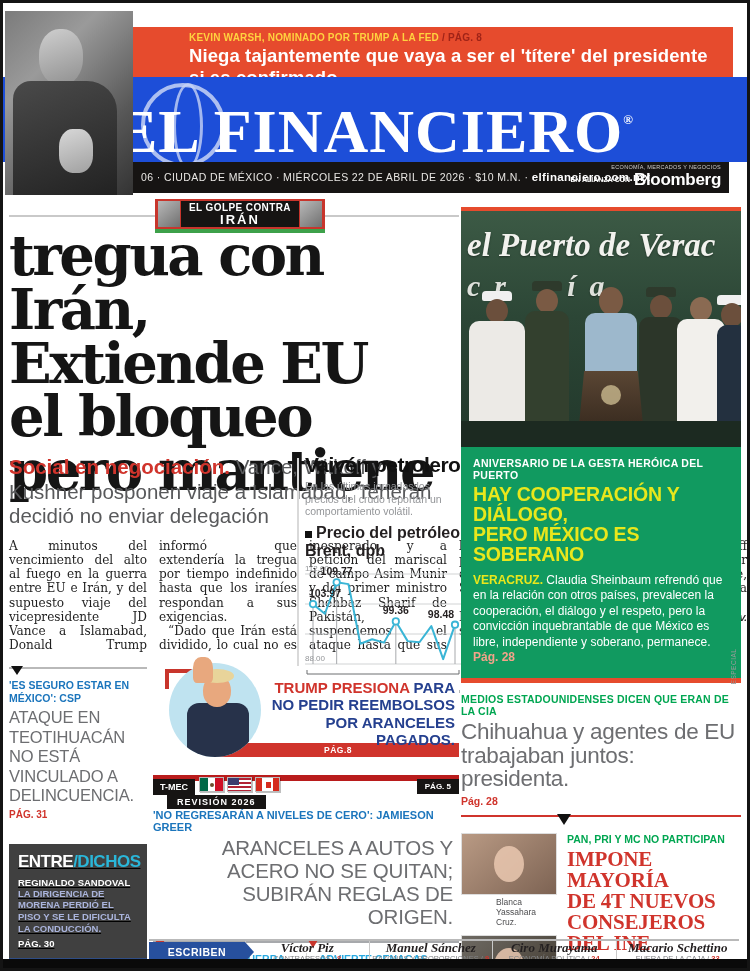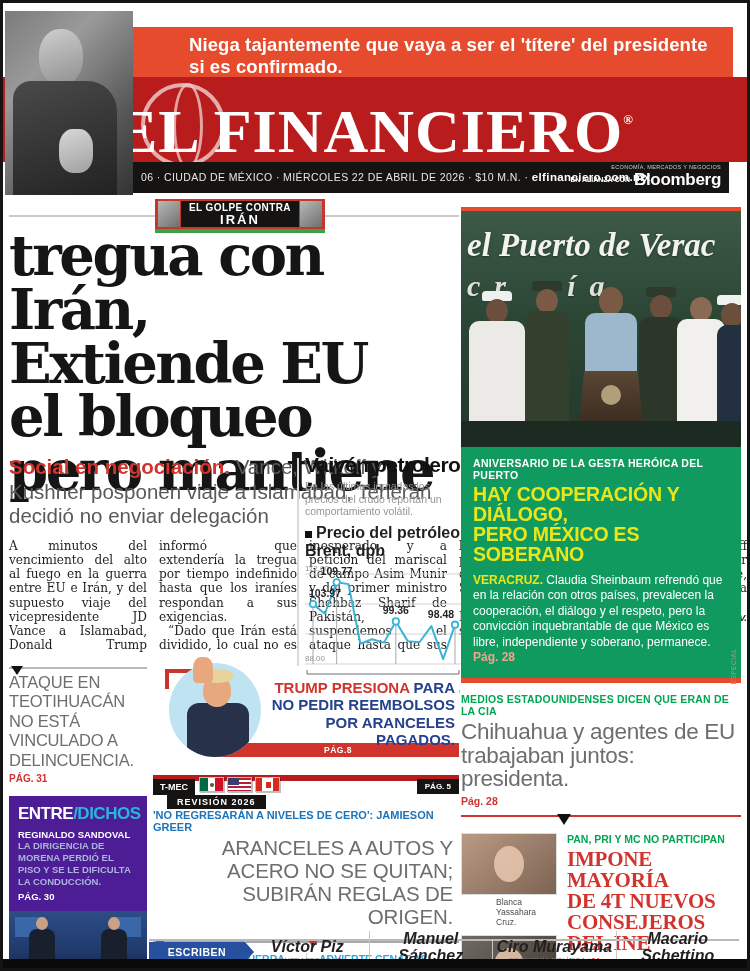--- a/index.html
+++ b/index.html
@@ -7,21 +7,21 @@
   body { width:750px; height:971px; font-family:"Liberation Sans", sans-serif; }
   #frame { position:relative; width:750px; height:971px; background:#fff; border:3px solid #141414; overflow:hidden; }
 
   
   .hdr-tri { position:absolute; left:86px; top:12px; width:0; height:0;
     border-left:6px solid transparent; border-right:6px solid transparent; border-top:10px solid #111; }
   #redband { position:absolute; left:14px; right:14px; top:24px; height:50px; background:#e64b2d; padding:5px 10px 0 172px; }
   #redband .kick { font-size:10px; font-weight:bold; color:#ffd23f; letter-spacing:.2px; }
   #redband .kick .pg { color:#a02317; }
   #redband .hl { font-size:18.5px; font-weight:bold; color:#fff; margin-top:2px; letter-spacing:.1px; }
-  #blueband { position:absolute; left:0; right:0; top:74px; height:85px; background:#b91c1c; text-align:center; overflow:hidden; }
+  #blueband { position:absolute; left:0; right:0; top:74px; height:85px; background:#1d4ed8; text-align:center; overflow:hidden; }
   #blueband .globe { position:absolute; left:138px; top:6px; width:84px; height:84px; border-radius:50%;
     border:4px solid rgba(255,255,255,.85); opacity:.75; }
   #blueband .globe:before { content:""; position:absolute; left:28px; top:-4px; width:24px; height:80px; border-radius:50%; border:3px solid rgba(255,255,255,.8); }
   #blueband .masthead { position:relative; font-family:"Liberation Serif", serif; font-weight:bold; font-size:62px; color:#fff; letter-spacing:1px; line-height:85px; }
   #blueband sup { font-size:13px; vertical-align:28px; }
   #blackstrip { position:absolute; left:18px; right:18px; top:159px; height:31px; background:#161413; color:#e8e6e3; }
   #blackstrip .dateline { position:absolute; left:120px; top:9px; font-size:10.5px; letter-spacing:.4px; white-space:nowrap; }
   #blackstrip .dateline b { color:#fff; font-size:11.5px; }
   #blackstrip .bb { position:absolute; right:8px; top:2px; text-align:right; }
   #blackstrip .bb .tag { font-size:5.5px; color:#cfcdcb; letter-spacing:.3px; }
@@ -95,21 +95,21 @@
   #ine h2 { margin-top:4px; font-family:"Liberation Serif", serif; font-weight:bold; color:#d0342c; font-size:21px; line-height:1.0; letter-spacing:-.2px; }
   #ine .body { margin-top:8px; font-size:11.8px; line-height:1.24; color:#58595b; text-align:justify; }
 
   
   #lb { position:absolute; left:6px; top:664px; width:138px; }
   #lb .grule { position:relative; height:2px; background:#b9b9b9; }
   #lb .grule .tri { position:absolute; left:2px; top:-1px; width:0; height:0; border-left:6px solid transparent; border-right:6px solid transparent; border-top:9px solid #111; }
   #lb .kick { margin-top:10px; font-size:10.5px; font-weight:bold; color:#1b75bc; line-height:1.2; }
   #lb h2 { margin-top:4px; font-size:16.5px; color:#6d6e71; line-height:1.18; letter-spacing:-.2px; font-weight:normal; }
   #lb .pg { margin-top:3px; font-size:10px; font-weight:bold; color:#d0342c; }
-  #entre { margin-top:12px; background:#4c1d95; padding:8px 9px 9px; }
+  #entre { margin-top:24px; background:#404040; padding:8px 9px 9px;text-decoration:underline; }
   #entre .logo { font-size:17px; font-weight:bold; letter-spacing:-.5px; color:#fff; }
   #entre .logo .c { color:#2ab6d9; }
   #entre .who { margin-top:5px; font-size:9.5px; font-weight:bold; color:#fff; }
   #entre .msg { font-size:9.5px; font-weight:bold; color:#aab4dc; line-height:1.25; }
   #entre .pg { font-size:9.5px; font-weight:bold; color:#fff; }
   #entrephoto { position:relative; width:138px; height:66px; background:linear-gradient(180deg,#2e4d86 0%,#203a6b 60%,#13224a 100%); }
   #entrephoto .m { position:absolute; bottom:8px; width:26px; height:40px; border-radius:8px 8px 0 0; background:#1a1f2e; }
   #entrephoto .m:before { content:""; position:absolute; left:7px; top:-12px; width:12px; height:13px; border-radius:50%; background:#caa184; }
   #entrephoto .scr { position:absolute; top:6px; width:30px; height:20px; background:#3f6fb3; opacity:.8; }
 
@@ -145,32 +145,33 @@
   .mini { width:50%; padding-right:12px; }
   .mini+.mini { border-left:1px solid #d9d9d9; padding-left:12px; }
   .mini .kick { font-size:10.5px; font-weight:bold; color:#29aae1; }
 
   
   #escriben { position:absolute; left:146px; right:8px; top:936px; height:26px; border-top:2px solid #b9b9b9; border-bottom:2px solid #b9b9b9; display:flex; align-items:center; }
   #escriben .pill { position:relative; flex:none; width:96px; height:20px; background:#27509e; color:#fff; font-size:10.5px; font-weight:bold; letter-spacing:.5px; line-height:20px; text-align:center; }
   #escriben .pill:after { content:""; position:absolute; right:-9px; top:0; border-top:10px solid transparent; border-bottom:10px solid transparent; border-left:9px solid #27509e; }
   #escriben .col { flex:1; text-align:center; border-left:1px solid #c9c9c9; }
   #escriben .col:first-of-type { border-left:none; }
-  #escriben .name { font-family:Liberation Sans, sans-serif; font-style:italic; font-weight:bold; font-size:16px; color:#231f20; line-height:1.05; }
+  #escriben .name { font-family:Liberation Serif, serif; font-style:italic; font-weight:bold; font-size:13px; color:#231f20; line-height:1.05; }
   #escriben .sub { font-size:7.5px; color:#808285; }
   #escriben .sub .pg { color:#d0342c; font-weight:bold; }
   #botbar { position:absolute; left:0; right:0; bottom:0; height:9px; background:#0a0a0a; }
 </style>
 </head>
 <body>
 
 <div id="frame">
 
   <div class="hdr-tri"></div>
   <div id="redband">
+    <div class="kick"><span>KEVIN WARSH, NOMINADO POR TRUMP A LA FED</span> <span class="pg">/ PÁG. 8</span></div>
     <div class="hl">Niega tajantemente que vaya a ser el 'títere' del presidente si es confirmado.</div>
   </div>
   <div id="blueband">
     <div class="globe"></div>
     <div class="masthead"><span>EL FINANCIERO</span><sup>®</sup></div>
   </div>
   <div id="blackstrip">
     <div class="dateline">
       <span>06</span>
       <span>·</span>
@@ -327,20 +328,21 @@
         </div>
 
       </div>
     </div>
   </div>
 
   <div id="lb">
     <div class="grule">
         <div class="tri"></div>
       </div>
+    <div class="kick">'ES SEGURO ESTAR EN MÉXICO': CSP</div>
     <h2>ATAQUE EN TEOTIHUACÁN NO ESTÁ VINCULADO A DELINCUENCIA.</h2>
     <div class="pg">PÁG. 31</div>
     <div id="entre">
       <div class="logo"><span>ENTRE</span><span class="c">/</span><span class="c">DICHOS</span></div>
       <div class="who">REGINALDO SANDOVAL</div>
       <div class="msg">LA DIRIGENCIA DE MORENA PERDIÓ EL PISO Y SE LE DIFICULTA LA CONDUCCIÓN.</div>
       <div class="pg">PÁG. 30</div>
     </div>
     <div id="entrephoto">
       <div class="scr" style="left:6px;"></div>

